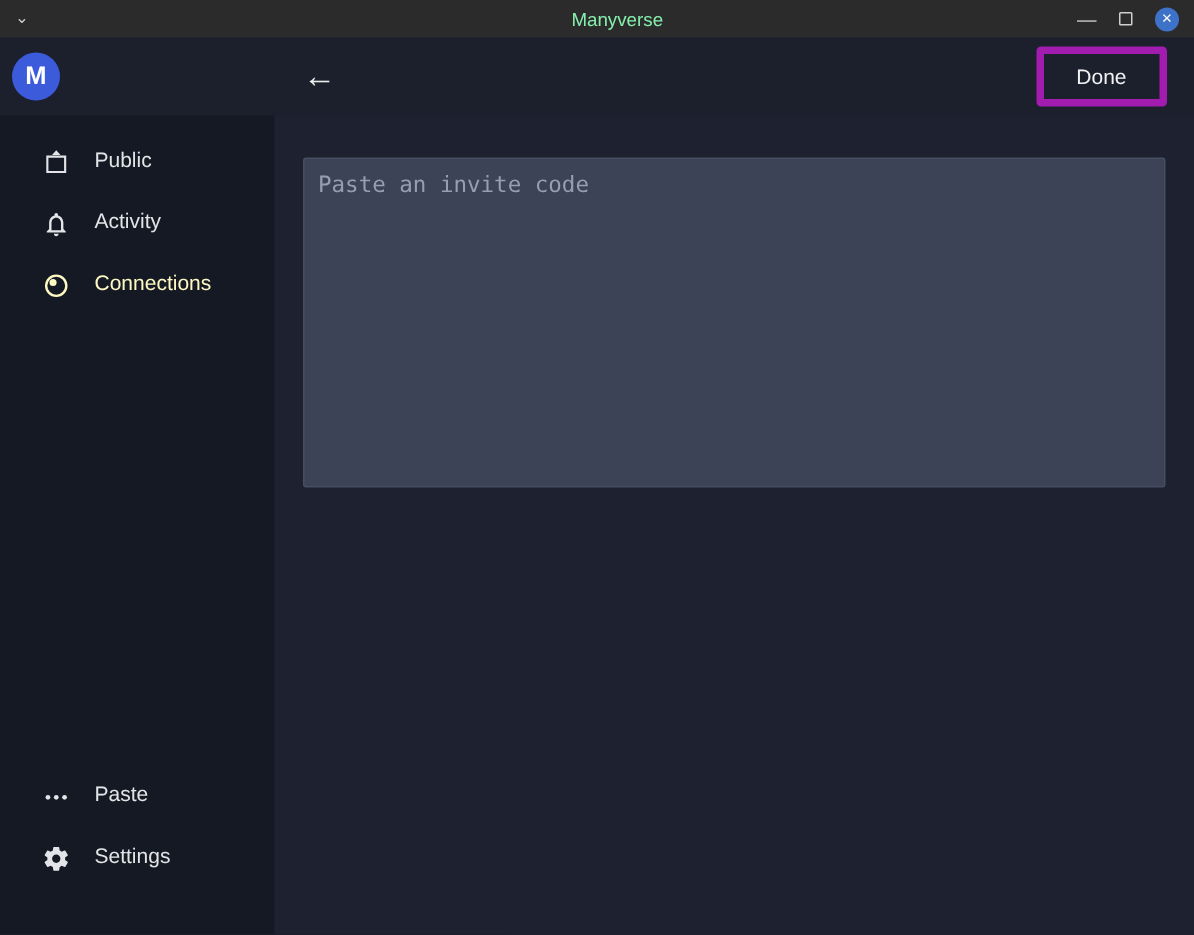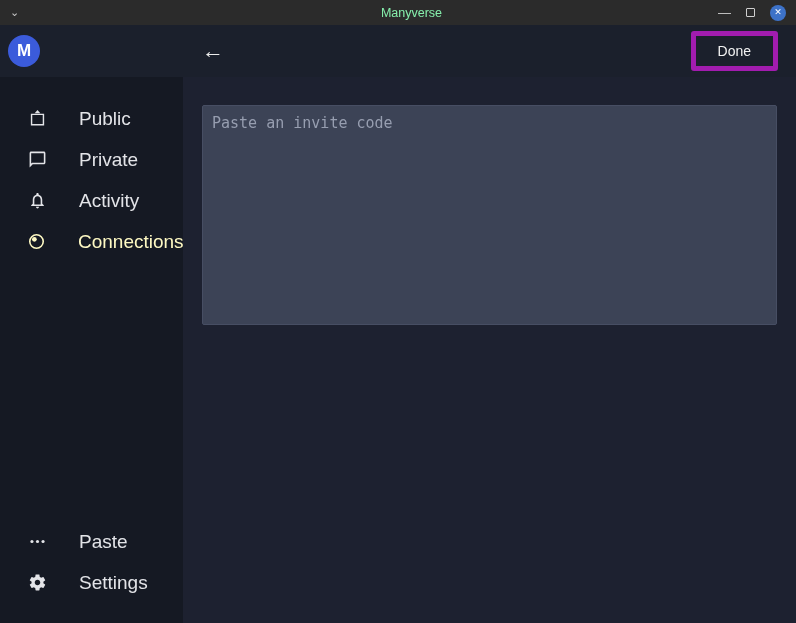--- a/index.html
+++ b/index.html
@@ -46,23 +46,23 @@
     font-family:"Liberation Sans", sans-serif; cursor:pointer;
   }
 
   
   .content { flex:1; display:flex; min-height:0; }
   .sidebar {
     width:183px; flex:0 0 183px; background:#151923;
     display:flex; flex-direction:column; padding:21px 0 20px 0;
   }
   .side-item {
-    display:flex; align-items:center; gap:32px;
+    display:flex; gap:16px;
     height:41px; padding-left:27px;
-    color:#e3e4e8; font-size:19px; cursor:pointer;
+    color:#e3e4e8; font-size:14px; cursor:pointer;
   }
   .side-item .icn { width:20px; height:20px; display:flex; align-items:center; justify-content:center; }
   .side-item svg { width:19px; height:19px; display:block; }
   .side-item.active { color:#fef9c3; }
   .spacer { flex:1; }
 
   .main { flex:1; background:#1d2130; padding:16px 19px; }
   .invite-box {
     width:100%; height:220px; resize:none; display:block;
     background:#3c4356; border:1px solid #474e63; border-radius:2px;
@@ -101,28 +101,20 @@
       <div class="side-item">
         <span class="icn">
           <svg viewBox="0 0 24 24">
             <path fill="none" stroke="currentColor" stroke-width="1.8" d="M4.5 6.8h15v13h-15z"></path>
             <path fill="currentColor" d="M12 1.4 15.6 5.4 8.4 5.4z"></path>
           </svg>
         </span>
         <span>Public</span>
       </div>
 
-      <div class="side-item">
-        <span class="icn">
-          <svg viewBox="0 0 24 24">
-            <path fill="currentColor" d="M20 2H4c-1.1 0-2 .9-2 2v18l4-4h14c1.1 0 2-.9 2-2V4c0-1.1-.9-2-2-2zm0 14H5.17L4 17.17V4h16v12z"></path>
-          </svg>
-        </span>
-        <span>Private</span>
-      </div>
 
       <div class="side-item">
         <span class="icn">
           <svg viewBox="0 0 24 24">
             <path fill="currentColor" d="M12 22c1.1 0 2-.9 2-2h-4c0 1.1.89 2 2 2zm6-6v-5c0-3.07-1.64-5.64-4.5-6.32V4c0-.83-.67-1.5-1.5-1.5s-1.5.67-1.5 1.5v.68C7.63 5.36 6 7.92 6 11v5l-2 2v1h16v-1l-2-2zm-2 1H8v-6c0-2.48 1.51-4.5 4-4.5s4 2.02 4 4.5v6z"></path>
           </svg>
         </span>
         <span>Activity</span>
       </div>
 

